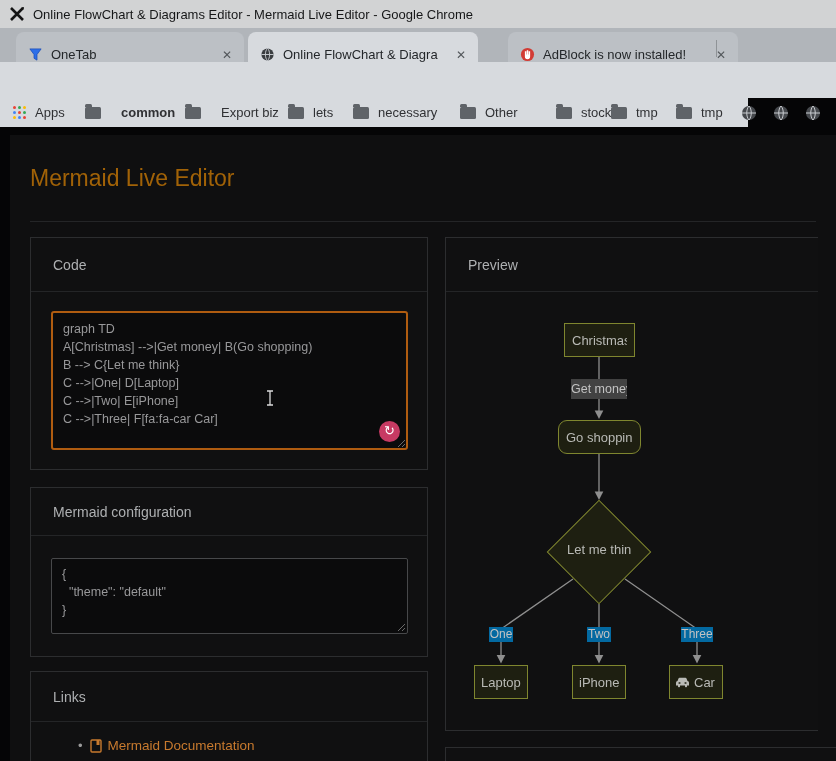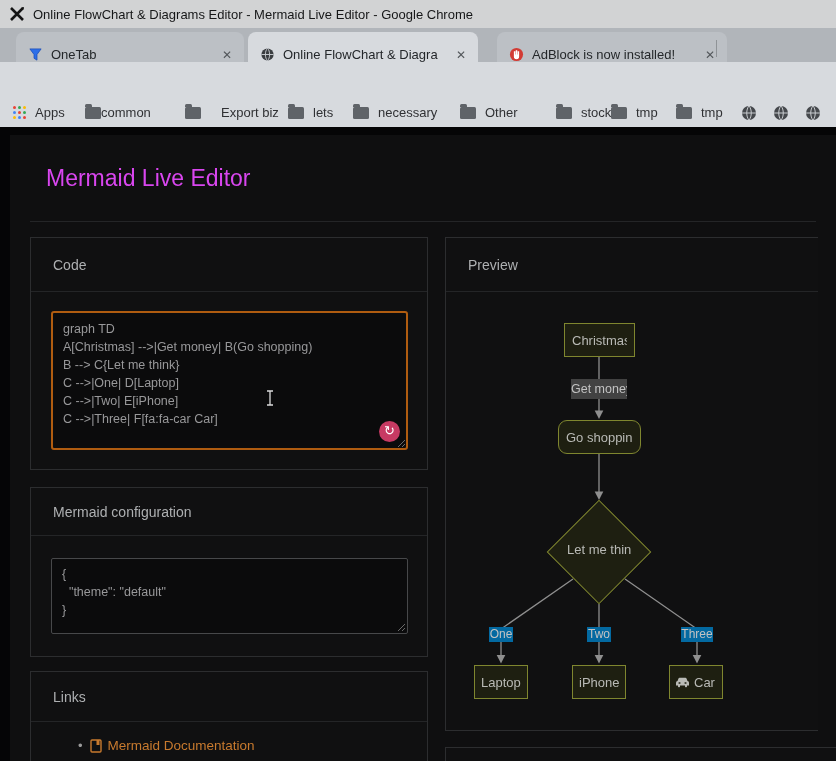--- a/index.html
+++ b/index.html
@@ -33,33 +33,33 @@
   #omnibox .info { margin:0 8px 0 11px; }
   #omnibox .url { font-size:13.5px; color:#202124; white-space:nowrap; }
   #omnibox .url .dim { color:#5f6368; }
   #omnibox .zoomi { margin-left:auto; margin-right:6px; }
   #omnibox .star { font-size:15px; color:#43474c; margin-right:10px; }
   .ext { position:absolute; top:70px; width:20px; height:20px; border-radius:4px;
     font-size:11px; font-weight:bold; display:flex; align-items:center; justify-content:center; }
   .badge { position:absolute; right:-4px; bottom:-4px; background:#1a73e8; color:#fff;
     font-size:8px; font-weight:bold; padding:0 3px; border-radius:2px; line-height:10px; }
 
-  #bookmarks { position:absolute; top:98px; left:0; width:836px; height:29px; background:#d7dade; }
+  #bookmarks { position:absolute; top:98px; left:0; width:748px; height:29px; background:#d7dade; }
   .bk { position:absolute; top:0; height:29px; display:flex; align-items:center;
     font-size:13px; color:#303134; }
   .folder { width:16px; height:12px; background:#5f6368; border-radius:1.5px; position:relative; }
   .folder:before { content:""; position:absolute; top:-3px; left:0; width:7px; height:3px;
     background:#5f6368; border-radius:1.5px 1.5px 0 0; }
   .grid9 { width:13px; height:13px; display:grid; grid-template-columns:repeat(3,1fr); gap:1.5px; }
   .grid9 i { border-radius:50%; }
 
   
   #page { position:absolute; top:127px; left:0; width:836px; height:634px; background:#050506; }
   #container { position:absolute; top:8px; left:10px; right:0; bottom:0; background:#0f0f10; }
-  #h1 { position:absolute; left:36px; top:30px; font-size:23px; font-weight:400; color:#d946ef; }
+  #h1 { position:absolute; left:20px; top:30px; font-size:23px; font-weight:400; color:#a16207; }
   #h1hr { position:absolute; left:20px; right:20px; top:86px; height:1px; background:#242527; }
 
   .panel { position:absolute; background:#101011; border:1px solid #2c2d2f; }
   .panel .phead { height:54px; border-bottom:1px solid #242527; display:flex; align-items:center; }
   .panel .phead span { margin-left:22px; font-size:14px; color:#aeb0b2; }
 
   textarea { display:block; background:#0b0b0c; color:#98989a; font-family:"Liberation Sans",sans-serif;
     font-size:12.5px; line-height:18px; resize:none; outline:none; white-space:pre; overflow:hidden; }
   #code-ta { width:357px; height:139px; border:2px solid #b05c10; border-radius:3px; padding:7px 10px; }
   #cfg-ta { width:357px; height:76px; border:1px solid #47484a; border-radius:2px; padding:6px 10px; }
@@ -117,21 +117,21 @@
 
   <div class="tab active" style="left:248px;width:230px;">
     <svg class="ticon" viewBox="0 0 16 16">
       <circle cx="8" cy="8" r="6.5" fill="#3a3d40"></circle>
       <path d="M1.5,8 H14.5 M8,1.5 C5,4 5,12 8,14.5 M8,1.5 C11,4 11,12 8,14.5" stroke="#c9ccd0" stroke-width="1" fill="none"></path>
     </svg>
     <span class="tlabel">Online FlowChart &amp; Diagra</span>
     <span class="tclose">✕</span>
   </div>
 
-  <div class="tab inactive" style="left:497px;width:230px;">
+  <div class="tab inactive" style="left:508px;width:230px;">
     <svg class="ticon" viewBox="0 0 16 16">
       <circle cx="8" cy="8" r="7" fill="#d23b34"></circle>
       <path d="M5.2,4.5 h1.6 v4 h-1.6 z M7.2,3.5 h1.6 v5 h-1.6 z M9.2,4.5 h1.6 v4 h-1.6 z M5.2,8 h5.6 v2.2 a2.8,2.8 0 0 1 -5.6,0 z" fill="#fff"></path>
     </svg>
     <span class="tlabel">AdBlock is now installed!</span>
     <span class="tclose">✕</span>
   </div>
 
   <div id="tab-divider"></div>
   <div id="newtab">+</div>
@@ -232,21 +232,21 @@
         <i style="background:#ea4335"></i>
         <i style="background:#34a853"></i>
       <i style="background:#fbbc05"></i>
         <i style="background:#4285f4"></i>
         <i style="background:#ea4335"></i>
     </span>
     <span style="margin-left:9px;">Apps</span>
   </div>
   <div class="bk" style="left:85px;">
       <span class="folder"></span>
-      <span style="margin-left:0;">common</span>
+      <span style="margin-left:20px;font-weight:bold;">common</span>
     </div>
   <div class="bk" style="left:185px;">
       <span class="folder"></span>
       <span style="margin-left:20px;">Export biz</span>
     </div>
   <div class="bk" style="left:288px;">
       <span class="folder"></span>
       <span style="margin-left:9px;">lets</span>
     </div>
   <div class="bk" style="left:353px;">

